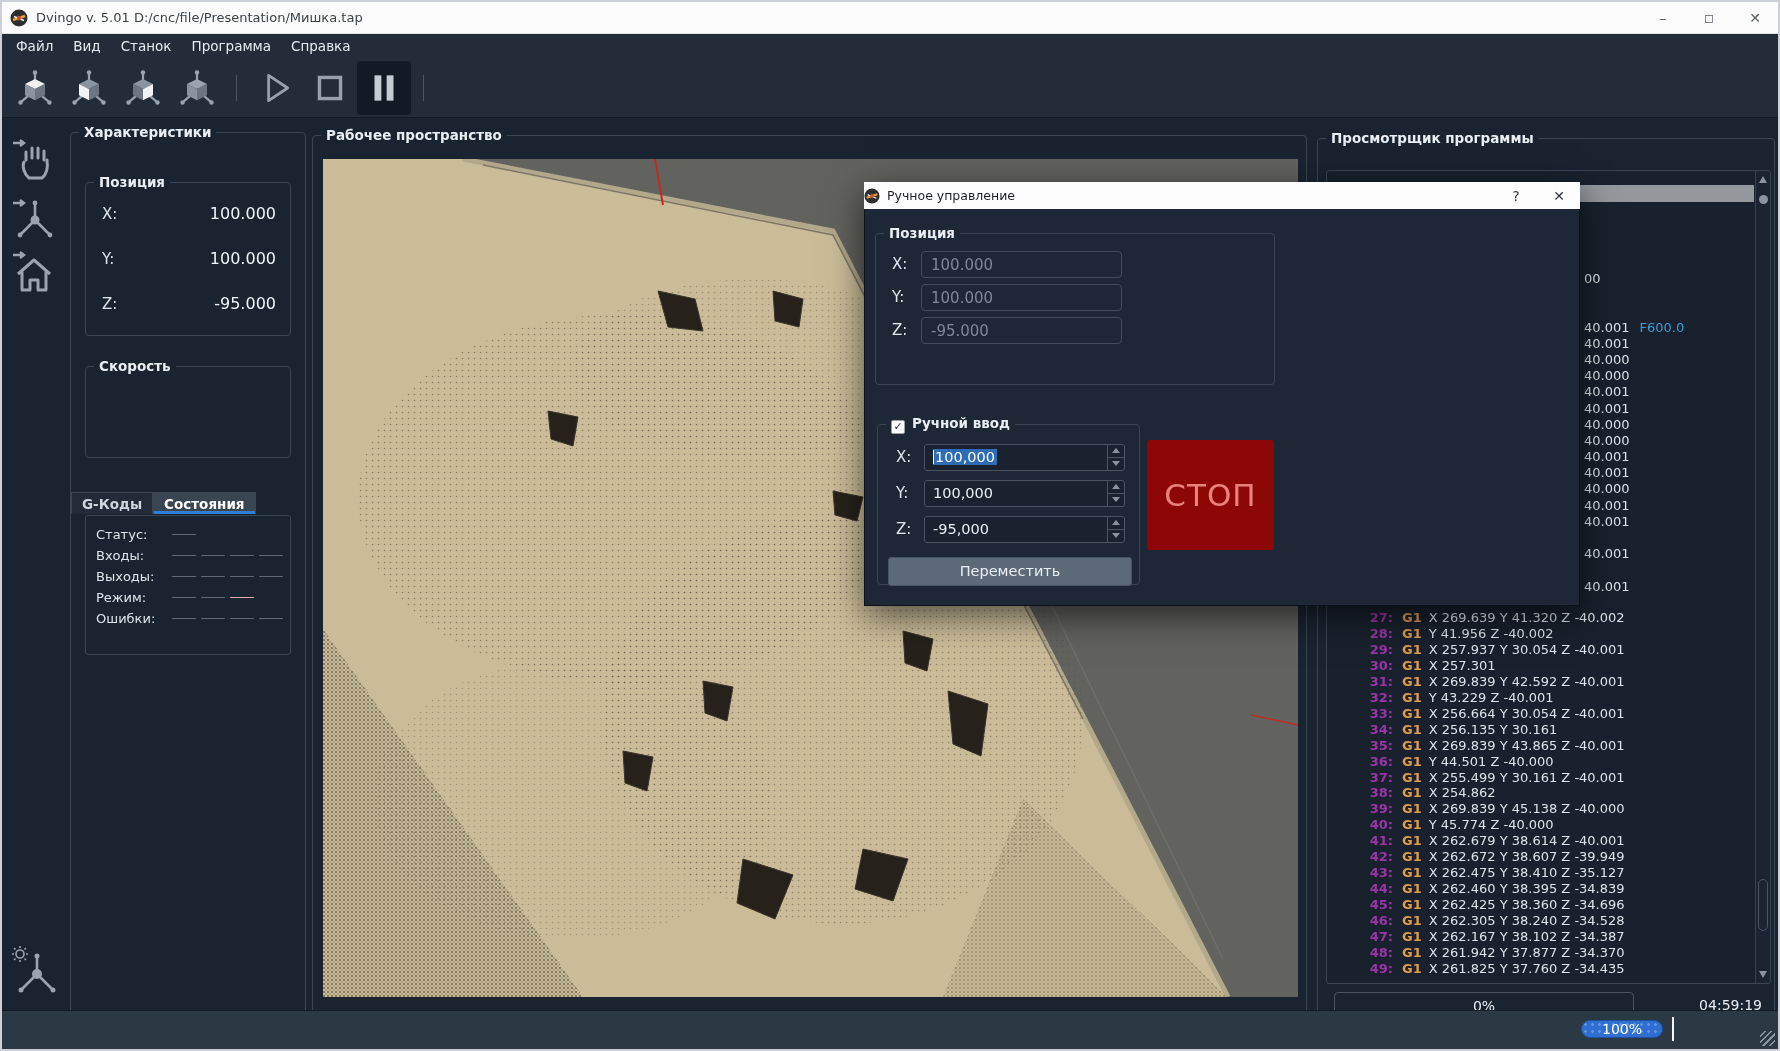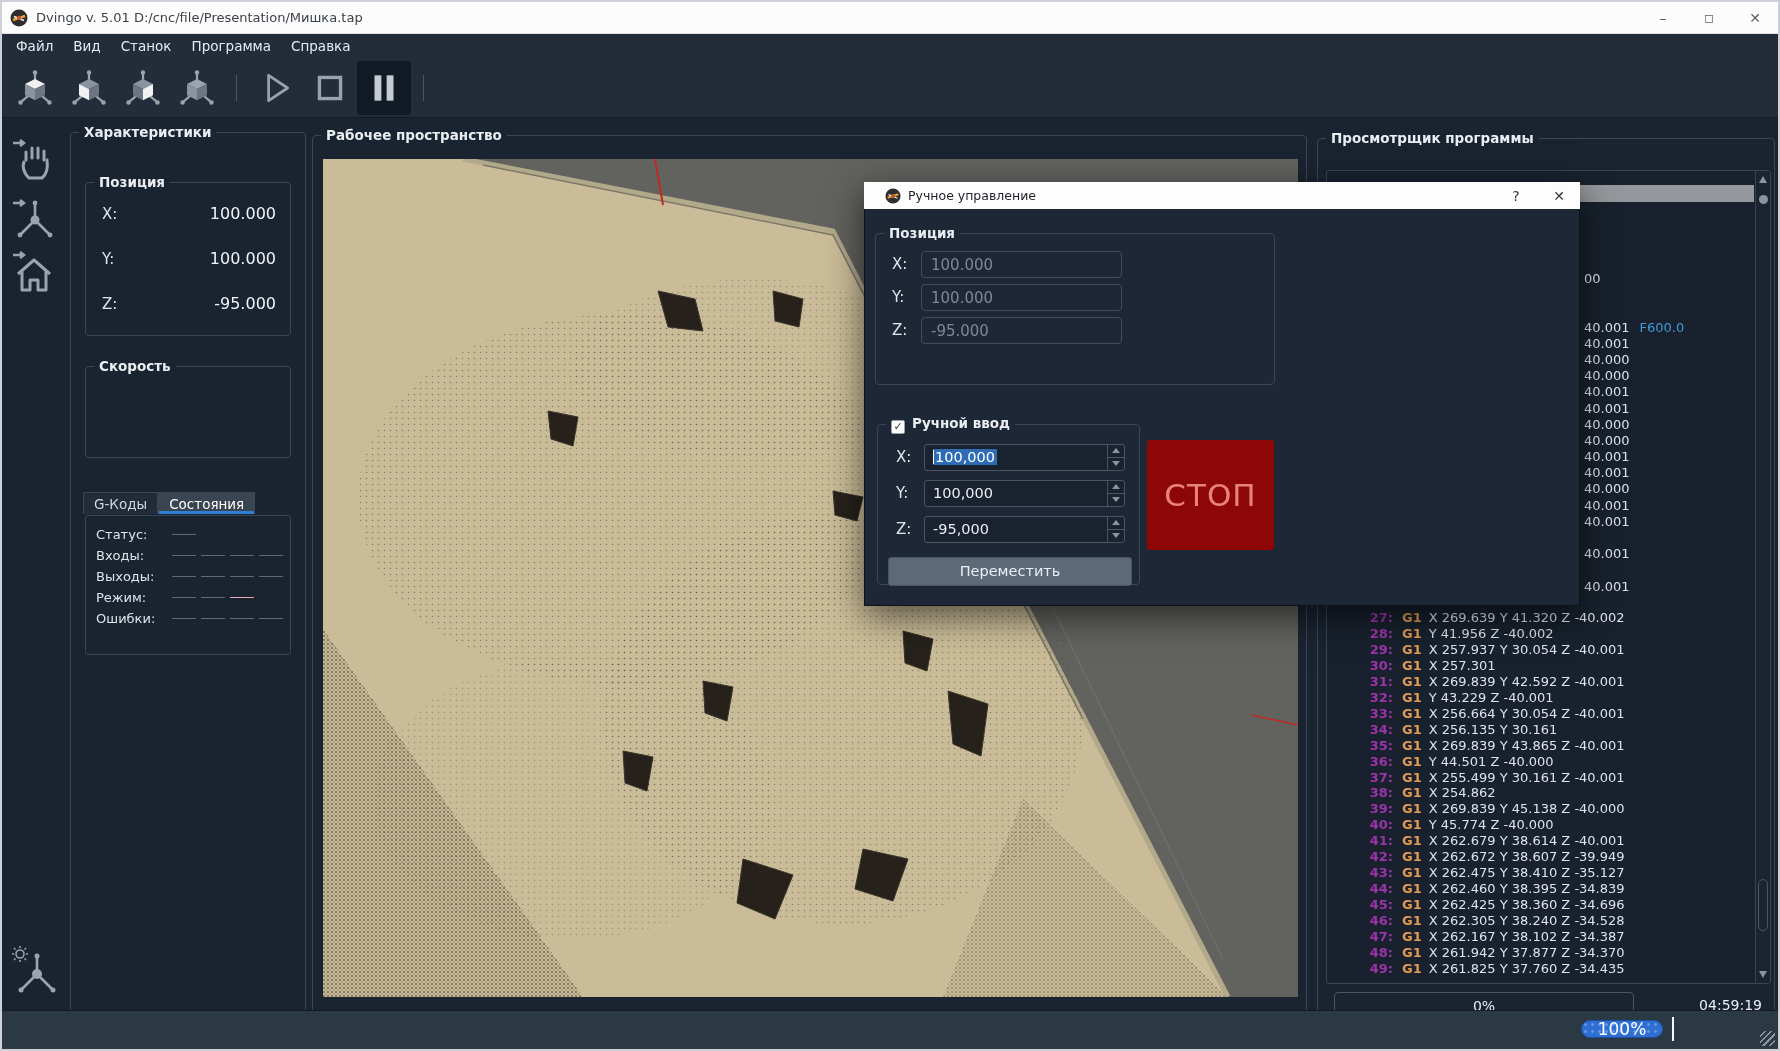--- a/index.html
+++ b/index.html
@@ -36,21 +36,21 @@
   fieldset.grp > legend { margin-left:8px; padding:0 5px; font-size:13.5px; font-weight:bold; color:#eaeef3; }
   legend.dim { color:#8d97a3 !important; }
 
   
   .row-lv { display:flex; justify-content:space-between; align-items:baseline; }
   .lab { color:#dfe5ea; font-size:15px; }
   .val { color:#f0f4f8; font-size:16px; }
   .pos-rows { position:absolute; left:16px; right:14px; top:14px; display:flex; flex-direction:column; gap:26px;}
   .spd-rows { position:absolute; left:16px; right:14px; top:10px; display:flex; flex-direction:column; gap:20px;}
   .spd-ctls { display:flex; gap:34px; color:#dfe5ea; font-size:15px;}
-  .tabs { position:absolute; left:12px; top:352px; display:flex; }
+  .tabs { position:absolute; left:0; top:352px; display:flex;font-weight:bold; }
   .tab { font-size:13.5px; color:#cfd6dd; padding:3px 10px 2px; border:1px solid #3b4654; border-bottom:none; background:#222c38;}
   .tab.active { background:#3a4552; color:#fff; box-shadow:inset 0 -3px 0 #2f7fd6; }
   .status-box { position:absolute; left:14px; top:375px; width:206px; height:140px; border:1px solid #3b4654; border-radius:3px;
                 padding:8px 0 0 10px; display:flex; flex-direction:column; gap:0;}
   .srow { display:flex; align-items:center; height:21px;}
   .srow .slab { width:76px; color:#dfe5ea; font-size:13px; }
   .badges { display:flex; gap:5px; }
   .badge { background:#5d6b7a; color:#1f2730; font-size:13px; padding:0px 7px 1px; border-radius:2px; min-width:24px; text-align:center;}
   .badge.pink { background:#edaab2; color:#5c151c; }
 
@@ -74,30 +74,30 @@
   .vscroll .thumb { position:absolute; bottom:52px; left:2px; width:10px; height:52px; border:1px solid #4a5564; border-radius:5px;}
   .vscroll .down { position:absolute; bottom:5px; left:3px; width:0; height:0; border-left:4.5px solid transparent;
                  border-right:4.5px solid transparent; border-top:7px solid #8a93a0;}
   .pbar { position:absolute; left:16px; top:846px; width:300px; height:27px; border:1px solid #4a5564; border-radius:4px;
           color:#eaeef3; font-size:14px; display:flex; align-items:center; justify-content:center;}
   .ptime { position:absolute; right:12px; top:851px; color:#eaeef3; font-size:14px; }
 
   
   .statusbar { position:absolute; left:0; bottom:0; width:100%; height:39px; background:#2b3945; border-top:1px solid #141b25;}
   .zoom-pill { position:absolute; right:115px; top:9px; width:82px; height:18px; border-radius:9px; background:#2f6fd3;
-               border:1px solid #1d4fa0; color:#fff; font-size:17px; display:flex; align-items:center; justify-content:center;
+               border:1px solid #1d4fa0; color:#fff; font-size:14px; display:flex; align-items:center; justify-content:center;
                background-image:radial-gradient(circle, rgba(255,255,255,.28) 1px, transparent 1.6px); background-size:7px 7px;}
   .sb-tick { position:absolute; right:104px; top:6px; width:2px; height:24px; background:#f5f7f9; }
   .grip { position:absolute; right:3px; bottom:3px; width:15px; height:15px;
           background:repeating-linear-gradient(135deg, transparent 0 3px, #8a93a0 3px 4.5px); }
 
   
   .dialog { position:absolute; left:862px; top:180px; width:716px; height:424px; z-index:20;
             box-shadow:0 10px 34px rgba(0,0,0,.6); }
-  .dlg-title { height:27px; background:#fdfdfd; display:flex; align-items:center; padding-left:21px; }
+  .dlg-title { height:27px; background:#fdfdfd; display:flex; align-items:center; padding-left:0; }
   .dlg-title .app-ico { width:16px; height:16px; margin-right:7px; }
   .dlg-title .dtxt { font-size:12.5px; color:#1d2126; }
   .dlg-help { position:absolute; top:0; right:44px; width:40px; height:27px; display:flex; align-items:center; justify-content:center;
               color:#33383e; font-size:14px;}
   .dlg-close { position:absolute; top:0; right:0; width:42px; height:27px; display:flex; align-items:center; justify-content:center;
               color:#33383e; font-size:14px;}
   .dlg-body { position:relative; height:397px; background:#1d2735; border:1px solid #0d1118; border-top:none;}
   .dlg-body fieldset.grp { position:absolute; }
   .dfield { position:absolute; height:27px; border:1px solid #434e5c; border-radius:4px; background:transparent;
             color:#7e8896; font-size:15px; display:flex; align-items:center; padding-left:9px; width:201px;}

